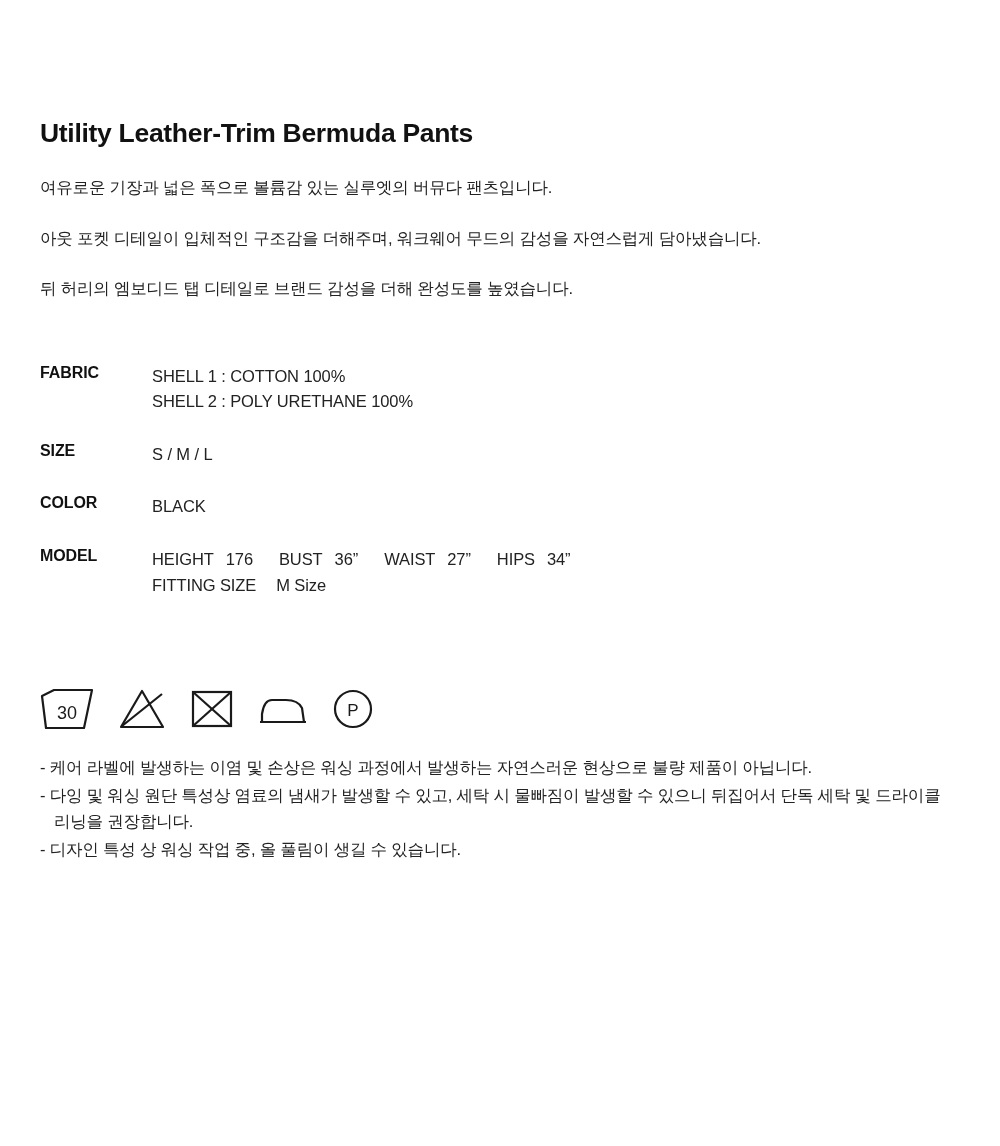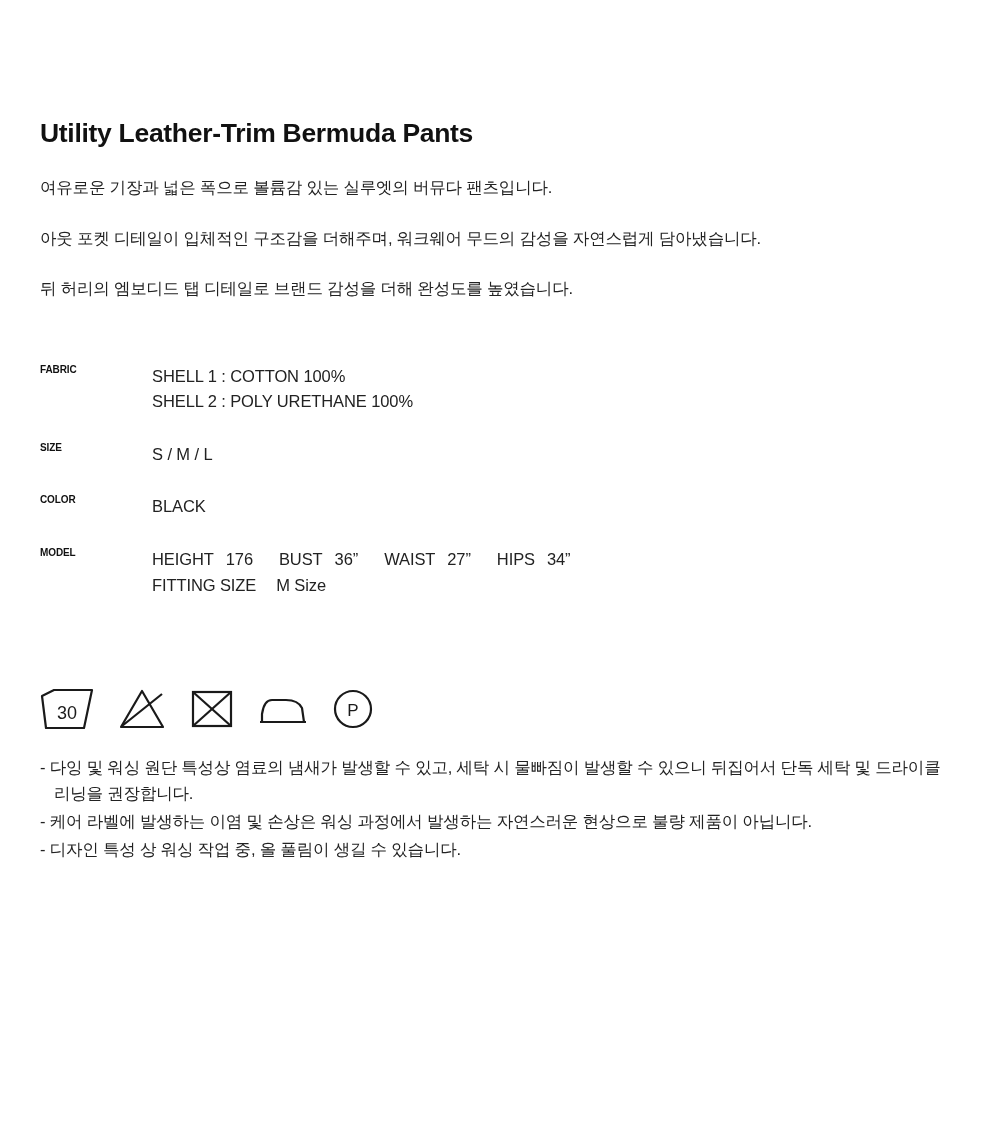--- a/index.html
+++ b/index.html
@@ -44,21 +44,21 @@
   }
 
   .spec-table {
     margin-top: 62px;
     border-collapse: collapse;
   }
   .spec-row {
     vertical-align: top;
   }
   .spec-label {
-    font-size: 10px;
+    font-size: 16px;
     font-weight: bold;
     color: #111111;
     padding: 0 0 27px 0;
     width: 112px;
     white-space: nowrap;
     letter-spacing: -0.1px;
   }
   .spec-value {
     font-size: 16.5px;
     color: #222222;
@@ -201,19 +201,19 @@
       <span>
         <svg width="42" height="42" viewBox="0 0 42 42">
           <circle cx="21" cy="21" r="18" fill="none" stroke="#1a1a1a" stroke-width="2.2"></circle>
           <text x="21" y="28" font-family="'Liberation Sans', sans-serif" font-size="17" text-anchor="middle" fill="#1a1a1a">P</text>
         </svg>
       </span>
 
     </div>
 
     <ul class="notice-list">
+      <li class="notice-item">- 케어 라벨에 발생하는 이염 및 손상은 워싱 과정에서 발생하는 자연스러운 현상으로 불량 제품이 아닙니다.</li>
       <li class="notice-item">- 다잉 및 워싱 원단 특성상 염료의 냄새가 발생할 수 있고, 세탁 시 물빠짐이 발생할 수 있으니 뒤집어서 단독 세탁 및 드라이클리닝을 권장합니다.</li>
-      <li class="notice-item">- 케어 라벨에 발생하는 이염 및 손상은 워싱 과정에서 발생하는 자연스러운 현상으로 불량 제품이 아닙니다.</li>
       <li class="notice-item">- 디자인 특성 상 워싱 작업 중, 올 풀림이 생길 수 있습니다.</li>
     </ul>
   </div>
 
 </div>
 
 </body></html>

